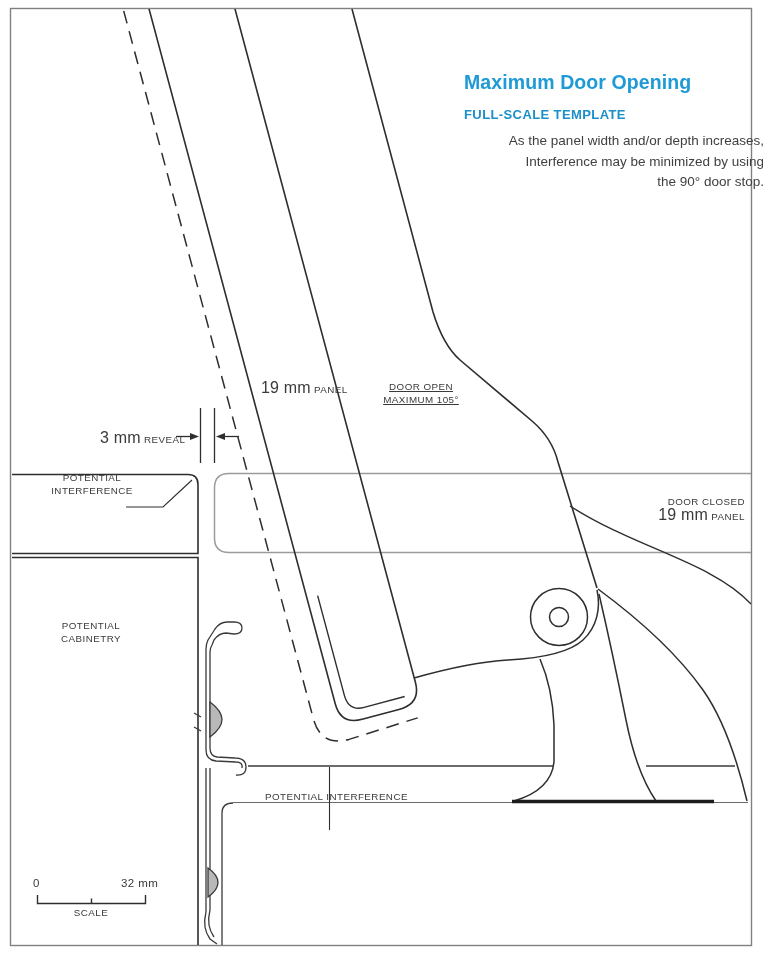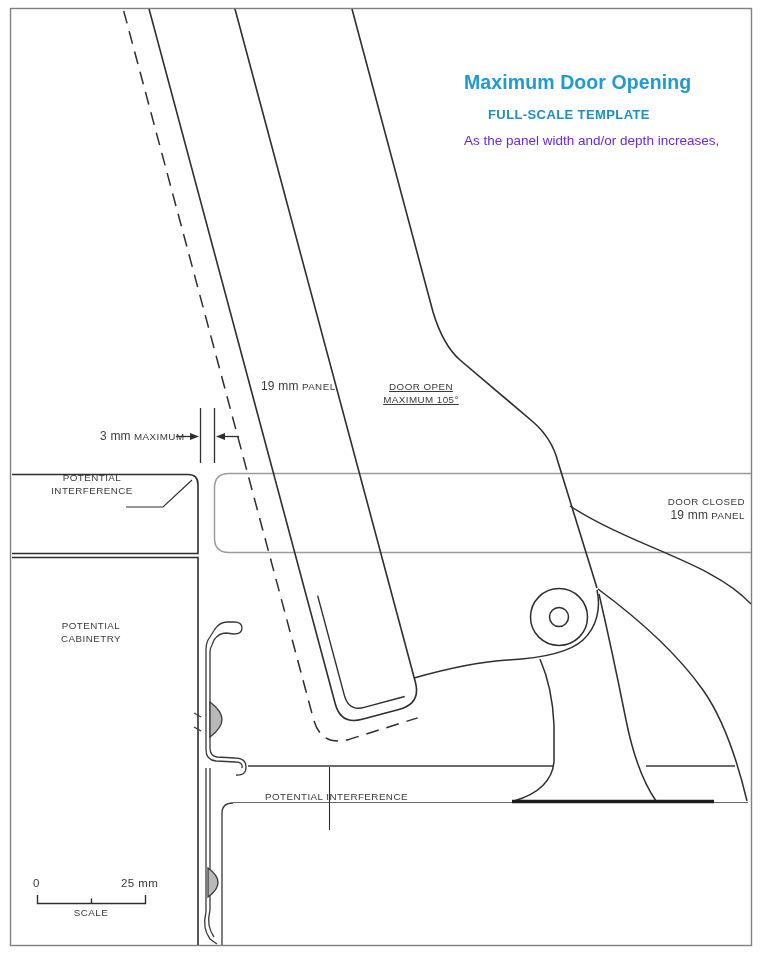--- a/index.html
+++ b/index.html
@@ -1,34 +1,34 @@
 <!DOCTYPE html>
 <html style="--accent: #1e9ad6; --subtitle: #1b8fc9;"><head>
 <meta charset="utf-8">
 <style>
   html,body{margin:0;padding:0;}
   body{
     width:763px;height:954px;position:relative;background:#ffffff;
     font-family:"Liberation Sans",sans-serif;color:#3a3a3a;overflow:hidden;
   }
-  .abs{position:absolute;}
+  .abs{position:absolute;text-align:right;}
   #diagram-svg{position:absolute;left:0;top:0;}
   .page-title{
     font-size:19.5px;font-weight:600;letter-spacing:.1px;color:var(--accent,#1e9ad6);
   }
   .subtitle{
-    font-size:13px;font-weight:700;letter-spacing:.4px;color:var(--subtitle,#1b8fc9);margin-left:24px;
+    font-size:13px;font-weight:700;letter-spacing:.4px;color:var(--subtitle,#1b8fc9);
   }
   .body-copy{
-    font-size:13.5px;line-height:20.5px;color:#6d28d9;width:300px;
+    font-size:13.5px;line-height:20.5px;color:#404040;width:300px;
   }
   .dlabel{
     font-size:9.8px;letter-spacing:.45px;color:#3a3a3a;white-space:nowrap;
   }
-  .dlabel .num{font-size:12px;letter-spacing:.2px;margin-top:20px;}
+  .dlabel .num{font-size:16px;letter-spacing:.2px;margin-top:20px;}
   .center{text-align:center;}
   .right{text-align:right;}
   .lh{line-height:12.5px;}
 </style>
 </head>
 <body>
 
 <svg id="diagram-svg" width="763" height="954" viewBox="0 0 763 954">
   <defs>
     <clipPath id="pageclip">
@@ -102,47 +102,49 @@
     </g>
 
     <path d="M37.5,895 L37.5,903.5 L145.5,903.5 L145.5,895 M91.5,898.5 L91.5,903.5" fill="none" stroke="#2e2e2e" stroke-width="1.4"></path>
   </g>
 </svg>
 
 <div class="abs page-title" style="left:464px;top:71px;">Maximum Door Opening</div>
 <div class="abs subtitle" style="left:464px;top:107px;">FULL-SCALE TEMPLATE</div>
 <div class="abs body-copy" style="left:464px;top:131px;">
   <div>As the panel width and/or depth increases,</div>
+  <div>Interference may be minimized by using</div>
+  <div>the 90° door stop.</div>
 </div>
 
 <div class="abs dlabel" style="left:261px;top:379px;">
   <span class="num">19 mm</span>&nbsp;<span>PANEL</span>
 </div>
 
 <div class="abs dlabel center lh" style="left:366px;top:381px;width:110px;text-decoration:underline;">
   <div>DOOR OPEN</div>
   <div>MAXIMUM 105°</div>
 </div>
 
 <div class="abs dlabel right" style="left:100px;top:429px;width:72px;">
-  <span class="num">3 mm</span>&nbsp;<span>MAXIMUM</span>
+  <span class="num">3 mm</span>&nbsp;<span>REVEAL</span>
 </div>
 
 <div class="abs dlabel center lh" style="left:38px;top:472px;width:108px;">
   <div>POTENTIAL</div>
   <div>INTERFERENCE</div>
 </div>
 
 <div class="abs dlabel center lh" style="left:635px;top:496px;width:110px;text-align:right;">
   <div>DOOR CLOSED</div>
   <div><span class="num">19 mm</span>&nbsp;<span>PANEL</span></div>
 </div>
 
 <div class="abs dlabel center lh" style="left:52px;top:620px;width:78px;">
   <div>POTENTIAL</div>
   <div>CABINETRY</div>
 </div>
 
 <div class="abs dlabel" style="left:265px;top:791px;">POTENTIAL INTERFERENCE</div>
 
 <div class="abs dlabel num" style="left:33px;top:877px;font-size:11.5px;">0</div>
-<div class="abs dlabel num" style="left:121px;top:877px;font-size:11.5px;">25 mm</div>
+<div class="abs dlabel num" style="left:121px;top:877px;font-size:11.5px;">32 mm</div>
 <div class="abs dlabel center" style="left:58px;top:907px;width:66px;text-align:center;">SCALE</div>
 
 </body></html>

